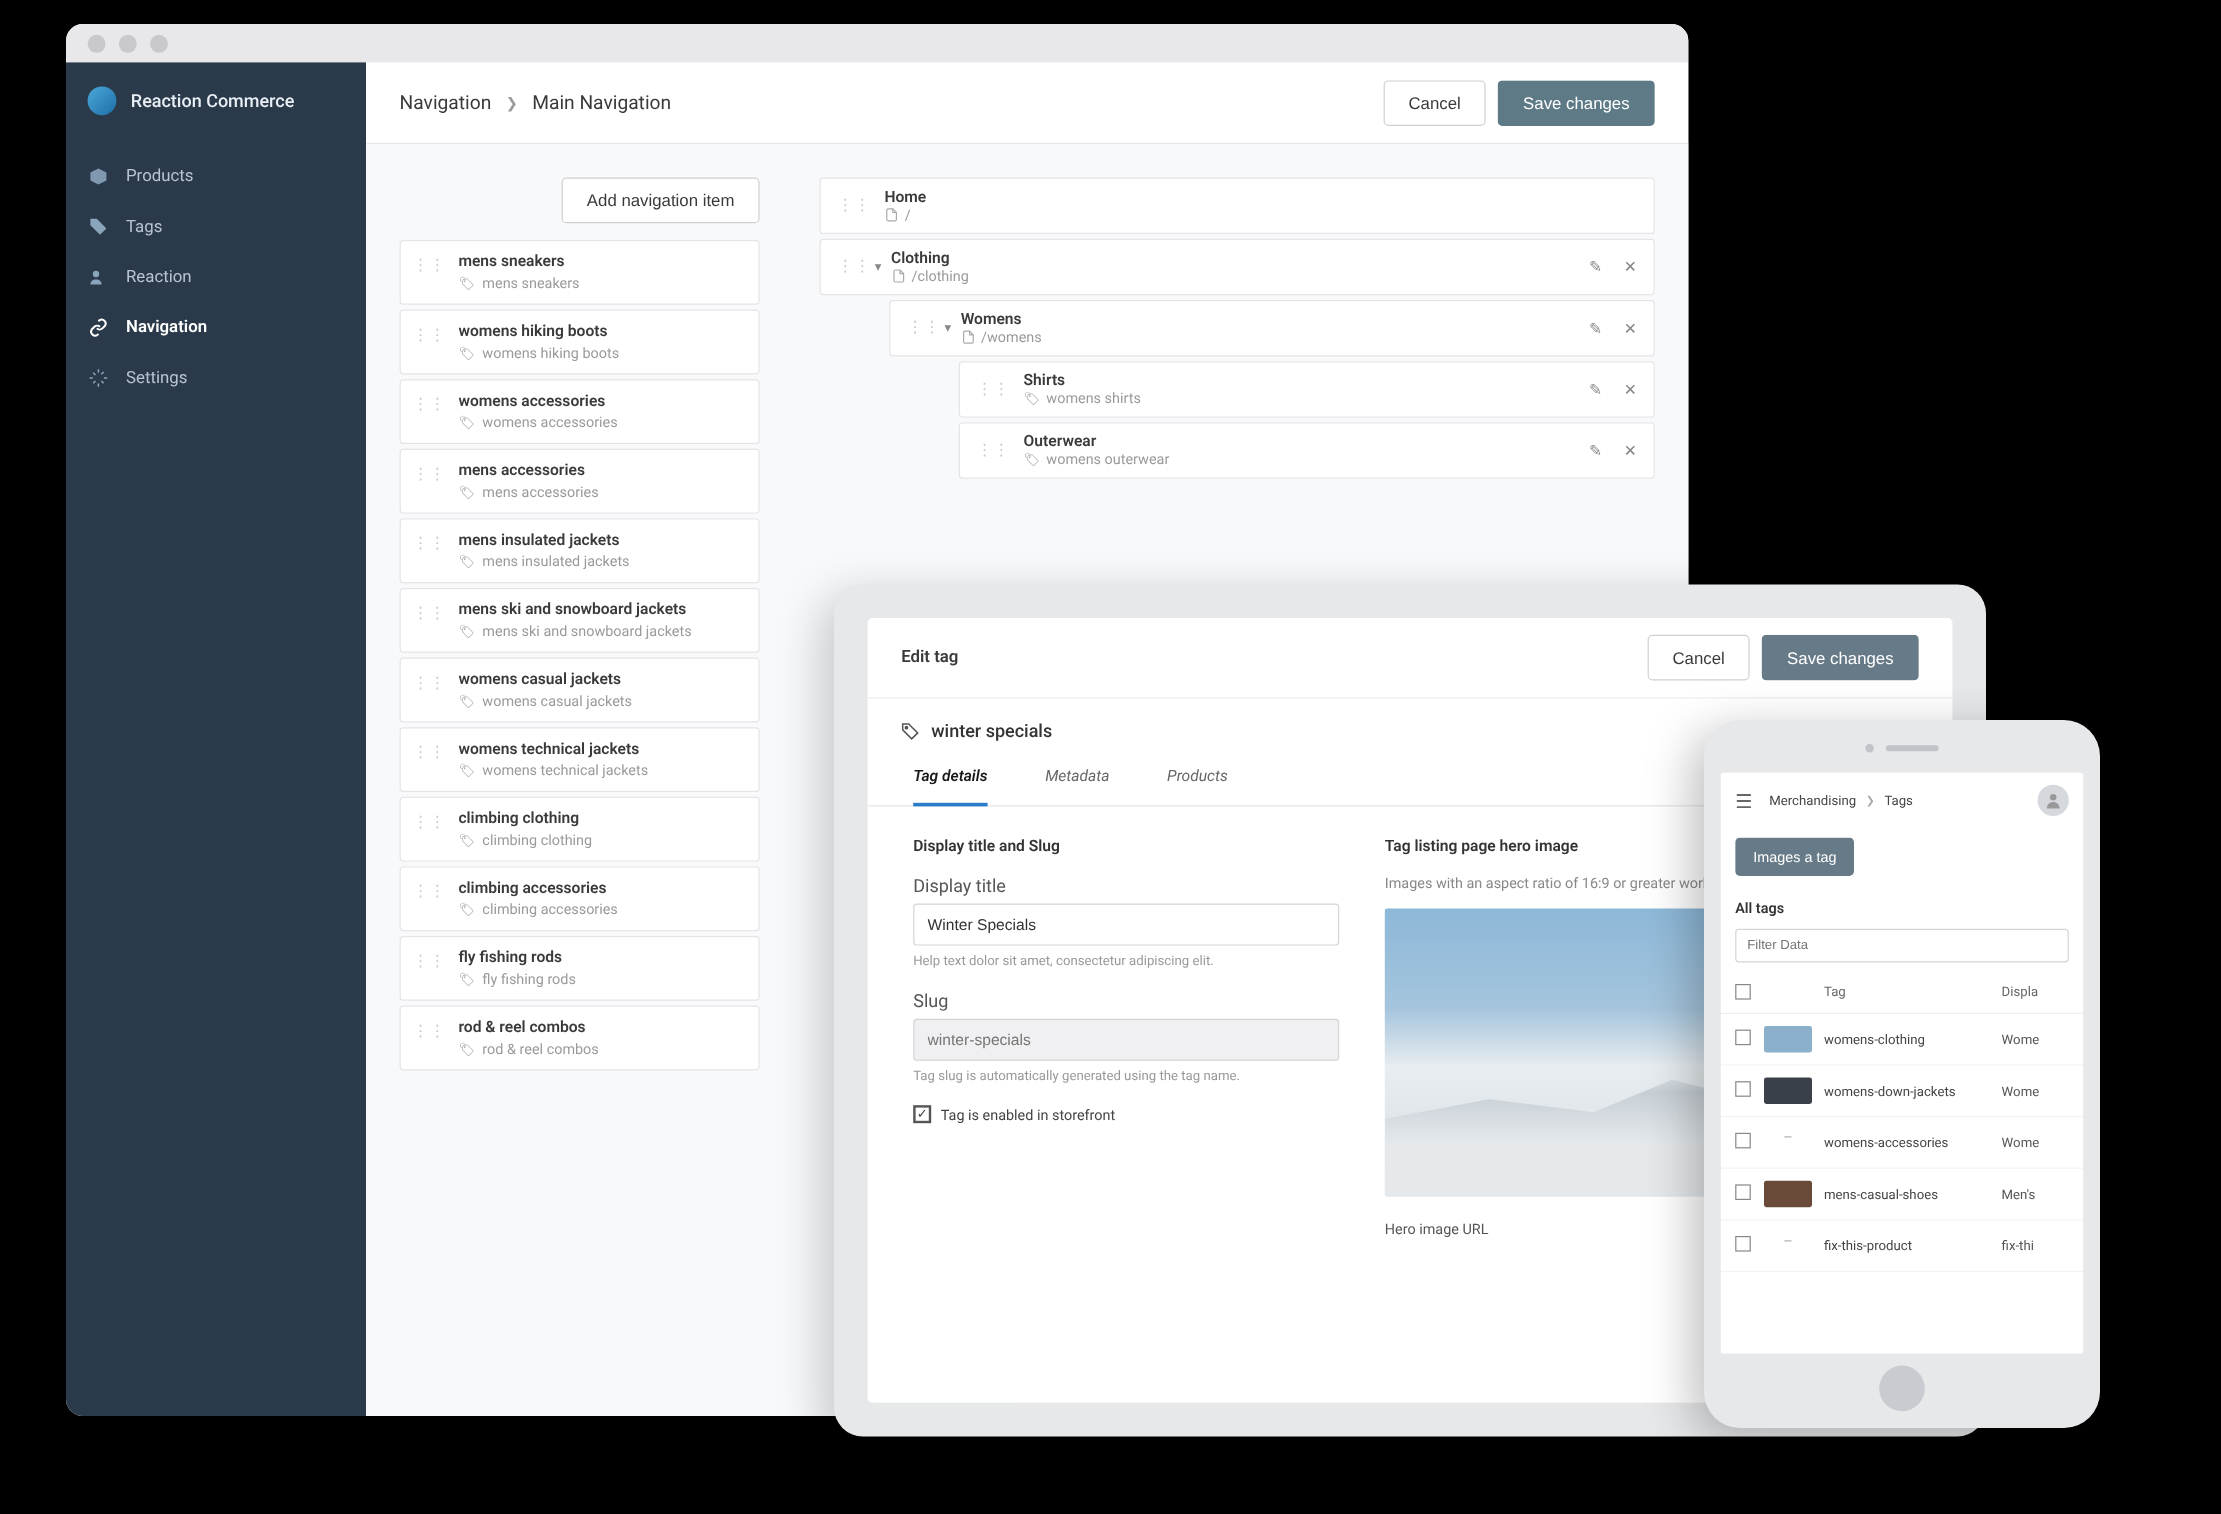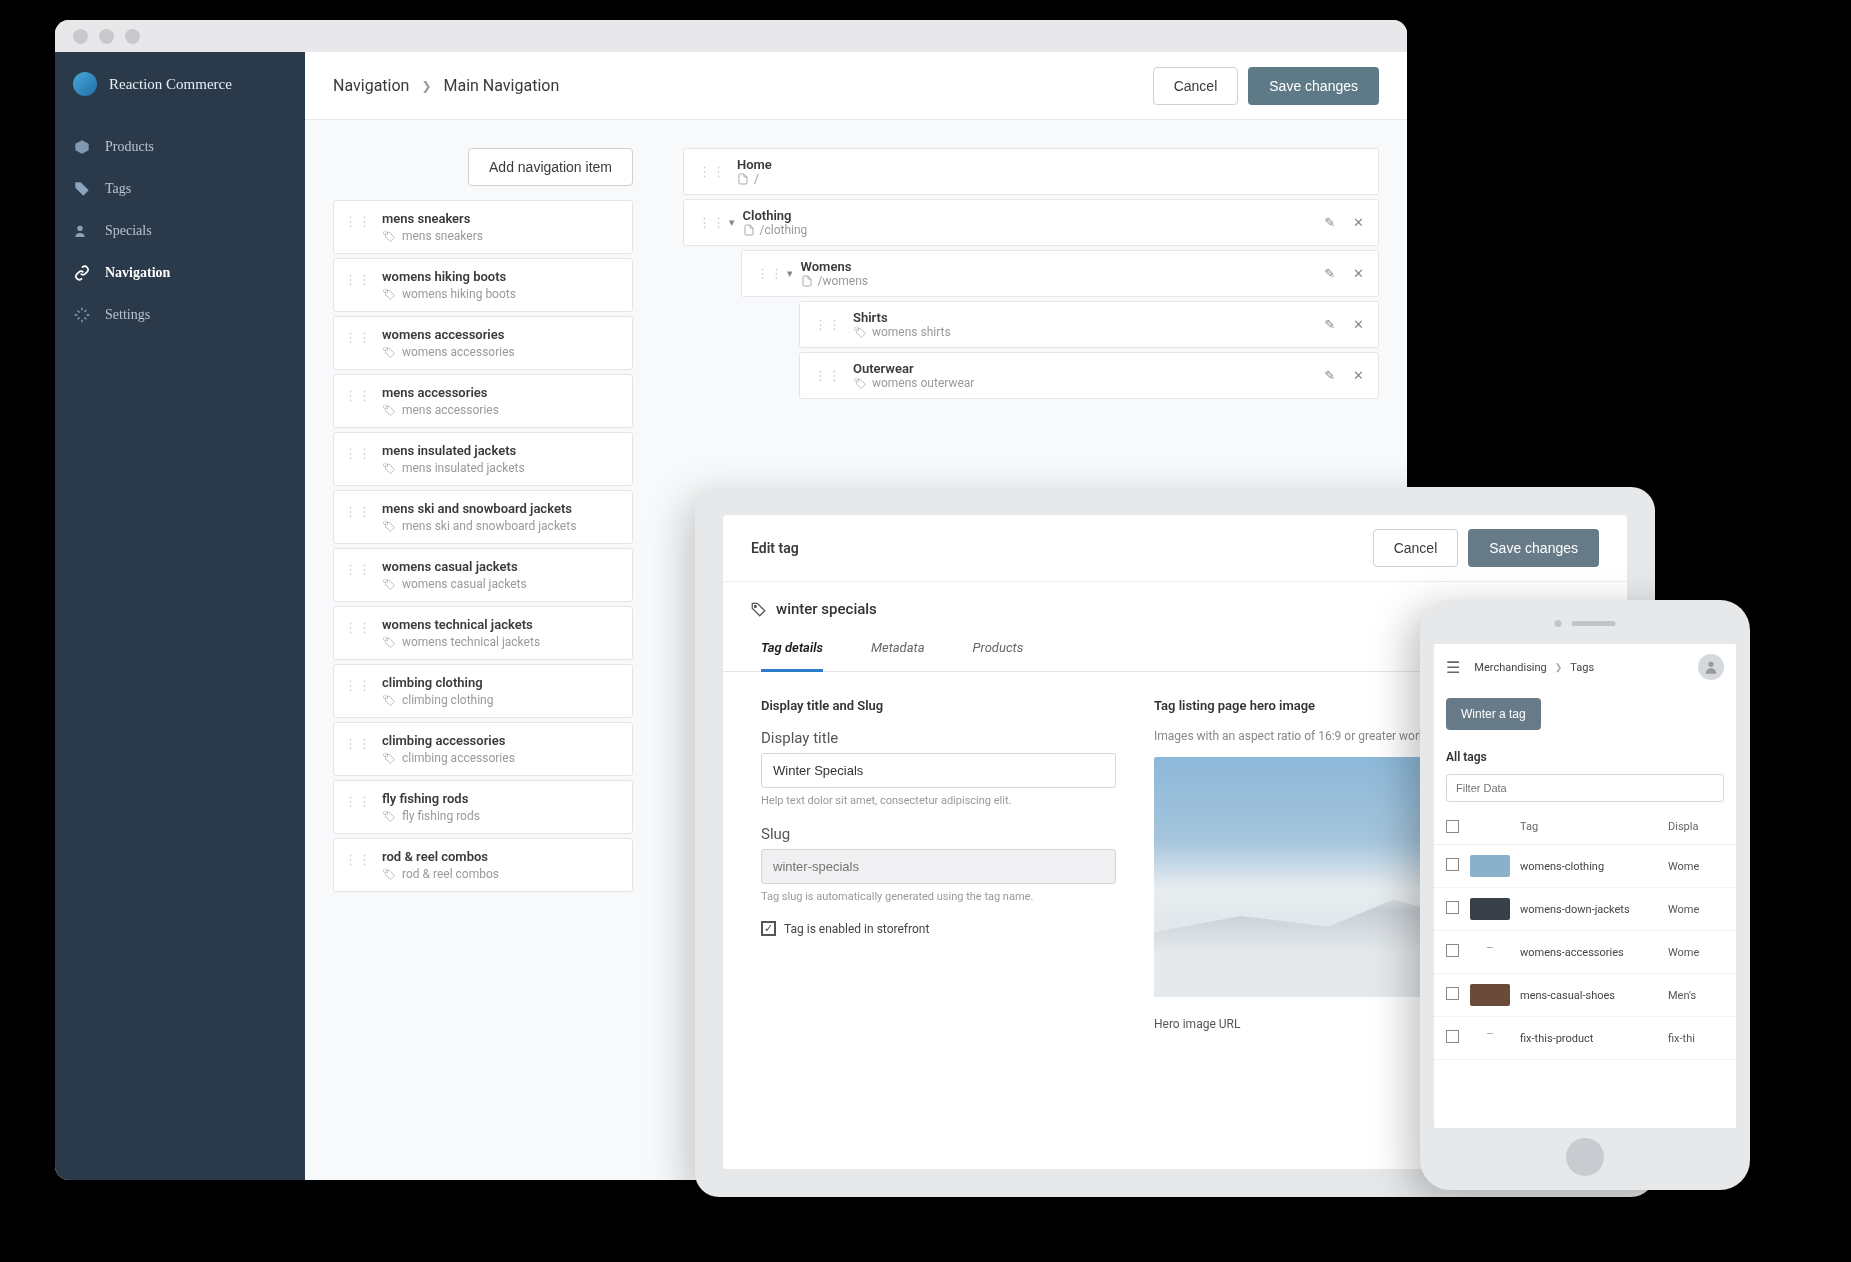--- a/index.html
+++ b/index.html
@@ -5,21 +5,21 @@
 * { box-sizing: border-box; margin: 0; padding: 0; }
 body { background: #000; font-family: -apple-system, BlinkMacSystemFont, "Segoe UI", Roboto, sans-serif; width: 1851px; height: 1262px; overflow: hidden; position: relative; }
 
 
 .desktop-window { position: absolute; left: 55px; top: 20px; width: 1352px; height: 1160px; background: #f5f5f7; border-radius: 14px; overflow: hidden; box-shadow: 0 30px 80px rgba(0,0,0,0.5); }
 .titlebar { height: 32px; background: #e8e8ea; display: flex; align-items: center; padding-left: 18px; gap: 11px; }
 .tb-dot { width: 15px; height: 15px; border-radius: 50%; background: #c9c9cb; }
 .app-body { display: flex; height: calc(100% - 32px); }
 
 
-.sidebar { width: 250px; background: #2b3a4a; color: #fff; display: flex; flex-direction: column; font-family: Liberation Serif, serif; }
+.sidebar { width: 250px; background: #2b3a4a; color: #fff; display: flex; flex-direction: column; }
 .brand { display: flex; align-items: center; gap: 12px; padding: 20px 18px; }
 .brand-logo { width: 24px; height: 24px; border-radius: 50%; background: linear-gradient(135deg,#4aa8d8,#1e6fa8); }
 .brand-name { font-size: 15px; font-weight: 500; color: #e8eef4; }
 .side-nav { padding-top: 10px; }
 .side-item { display: flex; align-items: center; padding: 12px 18px; gap: 14px; color: #b8c5d1; font-size: 14px; cursor: pointer; position: relative; }
 .side-item.active { color: #fff; font-weight: 600; }
 .side-item .ic { width: 18px; height: 18px; display: flex; align-items: center; justify-content: center; }
 .badge { position: absolute; right: 16px; background: #4a5a6a; color: #d0dae4; font-size: 10px; padding: 2px 7px; border-radius: 10px; }
 
 
@@ -138,21 +138,21 @@
             </span>
           <span>Tags</span>
         </div>
         <div class="side-item">
           <span class="ic">
               <svg width="16" height="16" viewBox="0 0 24 24" fill="#8aa4bb">
                 <circle cx="9" cy="8" r="4"></circle>
                 <path d="M2 21c0-4 3-6 7-6s7 2 7 6"></path>
               </svg>
             </span>
-          <span>Specials</span>
+          <span>Reaction</span>
         </div>
         <div class="side-item active">
           <span class="ic">
               <svg width="16" height="16" viewBox="0 0 24 24" fill="none" stroke="#fff" stroke-width="2.5">
                 <path d="M10 13a5 5 0 0 0 7 0l3-3a5 5 0 0 0-7-7l-1 1"></path>
                 <path d="M14 11a5 5 0 0 0-7 0l-3 3a5 5 0 0 0 7 7l1-1"></path>
               </svg>
             </span>
           <span>Navigation</span>
         </div>
@@ -407,21 +407,21 @@
         <span>Tags</span>
       </div>
       <div class="avatar">
           <svg width="16" height="16" viewBox="0 0 24 24" fill="#999">
             <circle cx="12" cy="8" r="4"></circle>
             <path d="M4 22c0-5 4-8 8-8s8 3 8 8"></path>
           </svg>
         </div>
     </div>
     <div class="p-create">
-      <button class="btn btn-dark" style="padding:8px 14px;font-size:12px;">Winter a tag</button>
+      <button class="btn btn-dark" style="padding:8px 14px;font-size:12px;">Images a tag</button>
     </div>
     <div class="p-all">All tags</div>
     <div class="p-filter">
       <input class="text-input" style="font-size: 11px; padding: 7px 9px; color: rgb(187, 187, 187);" placeholder="Filter Data">
     </div>
     <div class="p-table">
       <div class="p-head">
         <span><span class="p-cb" style="display:inline-block;"></span></span>
         <span></span>
         <span>Tag</span>

